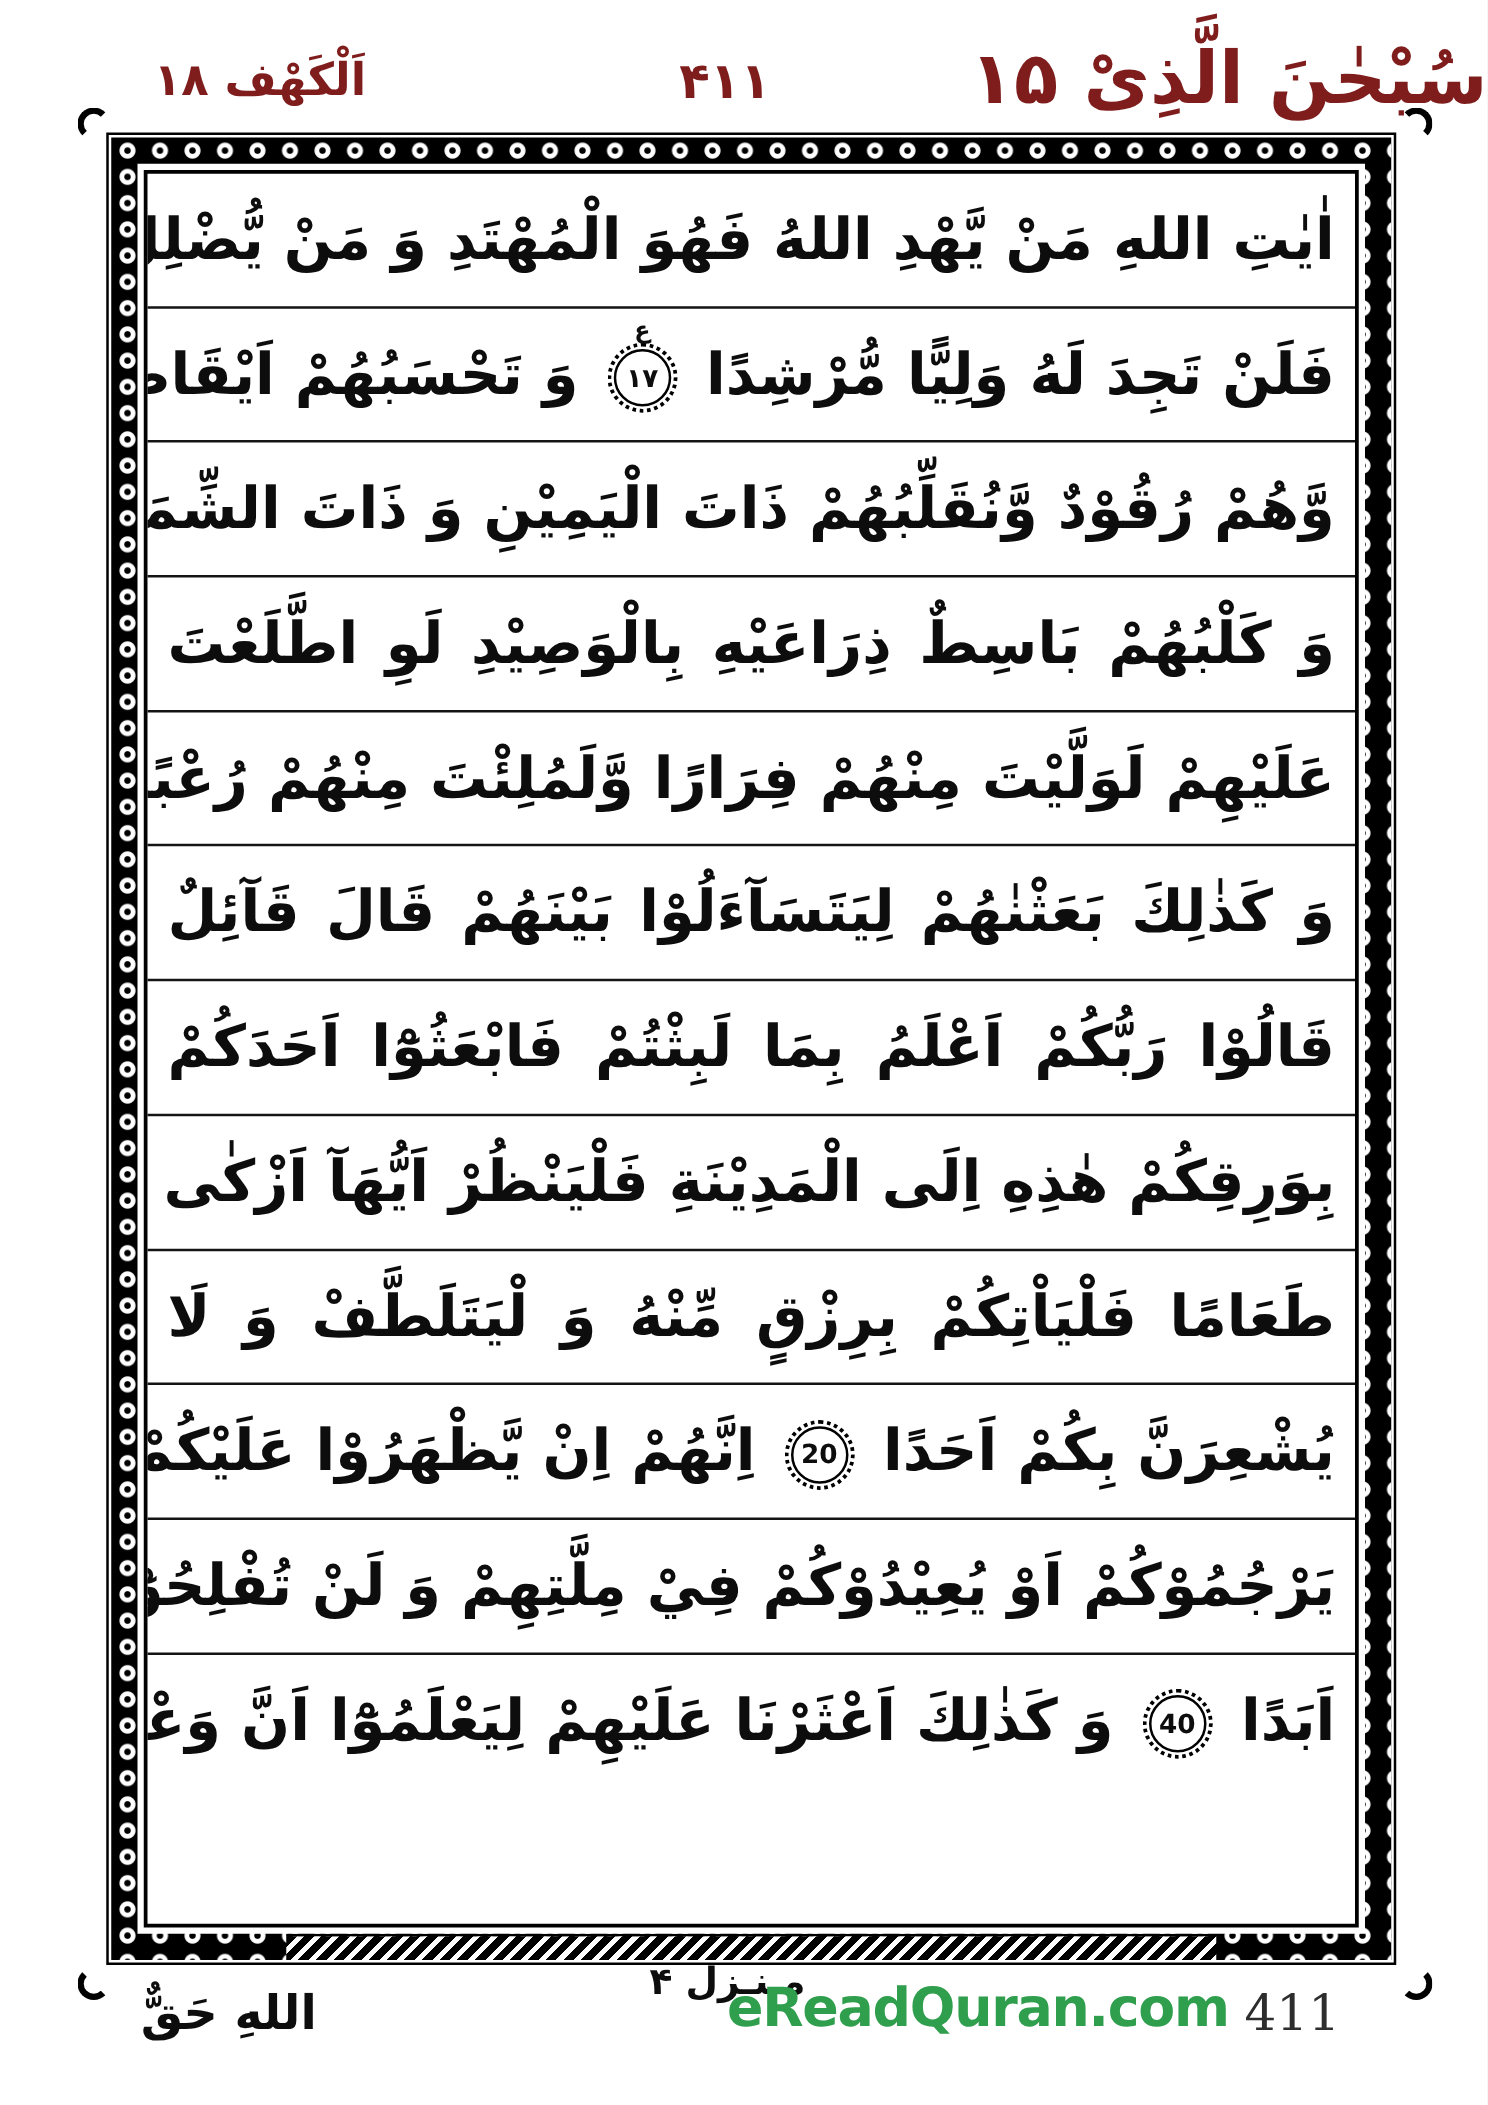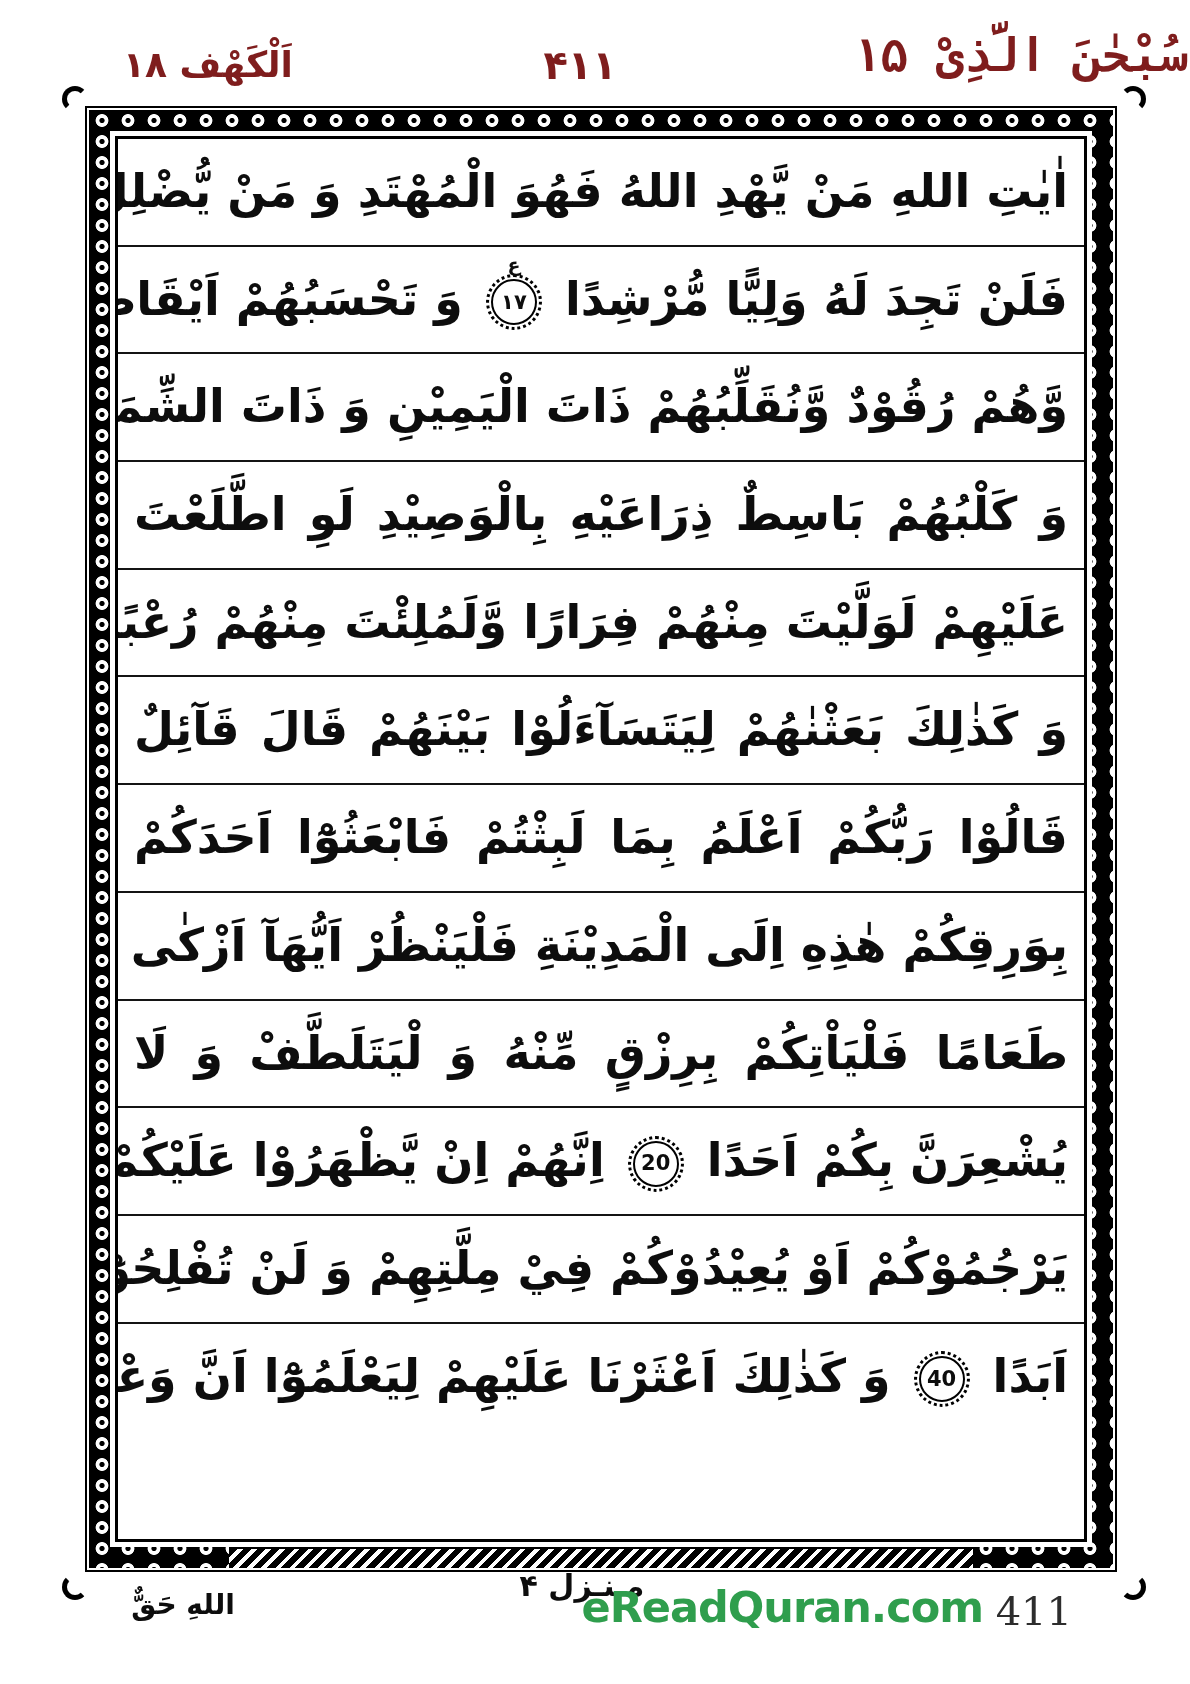--- a/index.html
+++ b/index.html
@@ -4,21 +4,21 @@
 <style>
   * { margin:0; padding:0; box-sizing:border-box; }
   html { background:#e8e8e8; }
   body { font-family:"DejaVu Sans", sans-serif; }
   .page { position:relative; width:1190px; height:1684px; background:#ffffff; overflow:hidden; color:#0d0d0d; }
 
   
   .hdr { position:absolute; white-space:nowrap; direction:rtl; font-weight:700; color:#7f1d1d; }
   .hdr-left   { left:78px;  top:44px;  width:260px; font-size:36px; text-align:center; }
   .hdr-center { left:500px; top:42px;  width:160px; font-size:40px; text-align:center; font-weight:700; }
-  .hdr-right  { left:850px; top:28px;  width:340px; font-size:46px; text-align:center;font-family:Liberation Mono, monospace; }
+  .hdr-right  { left:850px; top:28px;  width:340px; font-size:58px; text-align:center; }
 
   
   .frame { position:absolute; left:85px; top:106px; width:1032px; height:1466px;
            border:2px solid #000; background:#fff; padding:2px; }
   .band  { position:relative; width:100%; height:100%; background-color:#000;
            background-image:
              radial-gradient(circle at 50% 50%, #000 2.2px, rgba(0,0,0,0) 3px),
              radial-gradient(circle at 50% 50%, #fff 6px, rgba(255,255,255,0) 6.8px);
            background-size:26px 21px, 26px 21px; }
   .band-bottom-hatch { position:absolute; left:140px; right:140px; bottom:0; height:21px;
@@ -47,21 +47,21 @@
          position:relative; margin:0 12px; }
   .med .sup { position:absolute; top:-26px; left:50%; transform:translateX(-50%); font-size:19px; }
 
   
   .vwrap { position:absolute; overflow:visible; }
   .marker-wrap { left:12px; top:192px; width:48px; height:150px; }
   .note-wrap { left:10px; top:348px; width:48px; height:1125px; }
 
   
   .ftr { position:absolute; white-space:nowrap; }
-  .ftr-catchword { left:108px; top:1588px; width:150px; font-size:28px; font-weight:700;
+  .ftr-catchword { left:108px; top:1588px; width:150px; font-size:38px; font-weight:700;
             direction:rtl; text-align:center; }
   .ftr-manzil { left:502px; top:1568px; width:160px; font-size:30px; font-weight:700;
             direction:rtl; text-align:center; }
   .ftr-site { left:688px; top:1582px; width:295px; font-size:43px; font-weight:800;
             letter-spacing:-1px; text-align:center; font-family:"DejaVu Sans", sans-serif; }
   .ftr-page { left:1002px; top:1588px; width:70px; font-size:40px; color:#2d2d2d;
             font-family:"DejaVu Serif", serif; text-align:center; }
 </style>
 </head>
 <body>

